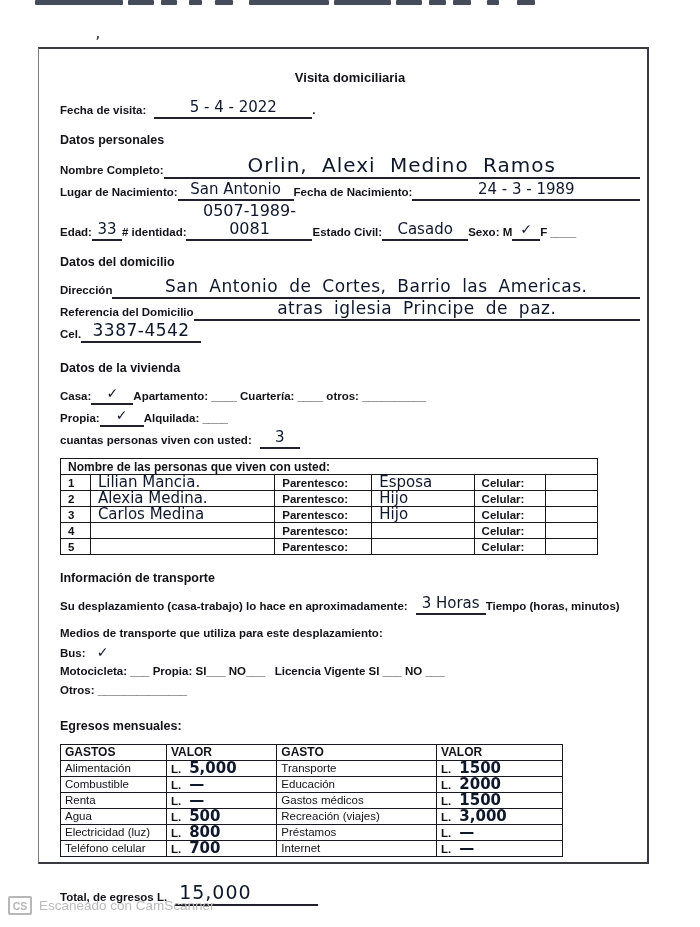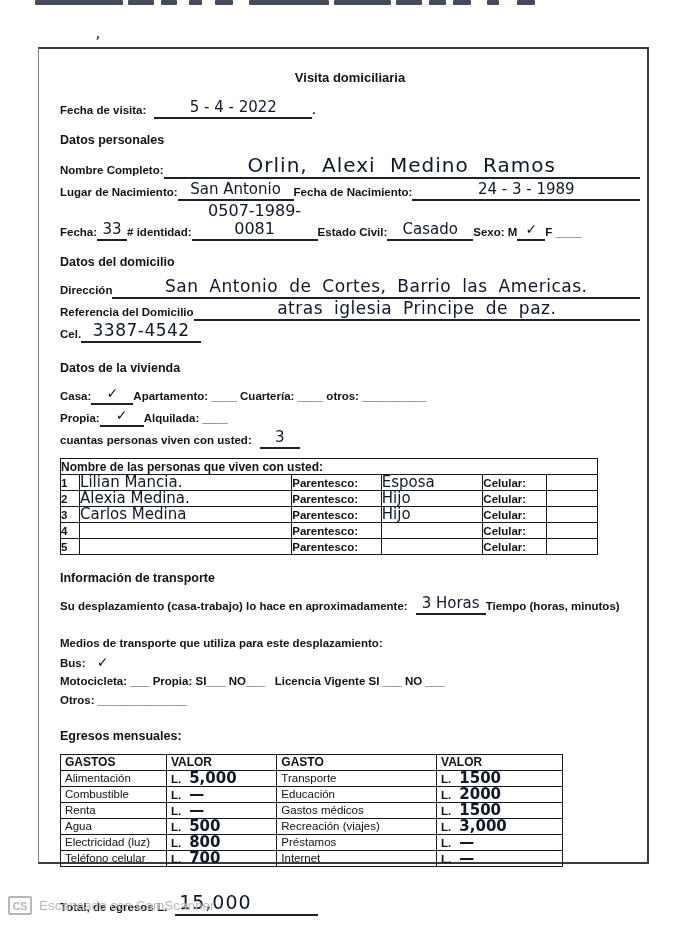--- a/index.html
+++ b/index.html
@@ -31,40 +31,40 @@
   .u{border-bottom:2px solid #20202e;display:inline-block;text-align:center;padding:0 4px 1px 4px;}
   .grow{flex:1 1 auto;}
   .check{font-size:14px;font-weight:bold;transform:rotate(-6deg);}
   .hw-xl{font-size:20px;letter-spacing:1px;word-spacing:7px;}
   .hw-lg{font-size:17px;letter-spacing:.5px;word-spacing:5px;}
   .hw-md{font-size:15px;}
   .hw-sm{font-size:16px;}
   
   table{border-collapse:collapse;}
   .ptable{width:538px;margin-top:9px;margin-bottom:16px;}
-  .ptable td,.ptable th{border:1.6px solid #17171f;font-size:11.5px;padding:0 0;height:15px;}
+  .ptable td,.ptable th{border:1.6px solid #17171f;font-size:11.5px;padding:0 7px;height:15px;}
   .ptable th{text-align:left;font-size:12px;}
   .ptable .num{width:18px;text-align:left;font-weight:bold;}
   .ptable .pname{width:210px;}
   .ptable .plab{width:88px;font-weight:bold;}
   .ptable .pval{width:100px;}
   .ptable .clab{width:62px;font-weight:bold;}
   .ptable .cval{width:50px;}
   
   .etable{width:503px;margin-top:11px;margin-bottom:24px;}
   .etable td,.etable th{border:1.6px solid #17171f;font-size:11.5px;padding:0 4px;height:15px;}
   .etable th{text-align:left;font-size:12px;}
   .etable .c1{width:100px;}
   .etable .c2{width:105px;}
   .etable .c3{width:160px;}
   .etable .c4{width:122px;}
   .vcell{font-weight:bold;}
   .vcell .hw{margin-left:8px;}
   .sp8{width:8px;display:inline-block;}
-  .mb6{margin-bottom:20px;} .mb14{margin-bottom:14px;}
+  .mb6{margin-bottom:10px;} .mb14{margin-bottom:14px;}
   .mt14{margin-top:14px;} .mt18{margin-top:18px;} .mt20{margin-top:20px;}
   .totalrow{margin-top:26px;display:flex;align-items:flex-end;}
   
   .footer{position:absolute;left:8px;top:896px;display:flex;align-items:center;gap:7px;}
   .cs-badge{width:20px;height:15px;border:2px solid #b7b7b7;border-radius:2px;
             font-size:10.5px;font-weight:bold;color:#b7b7b7;
             display:flex;align-items:center;justify-content:center;}
   .cs-text{color:#bababa;font-size:13.5px;}
 </style>
 </head>
@@ -115,21 +115,21 @@
     <span class="u" style="width:108px">
       <span class="hw hw-md">San Antonio</span>
     </span>
     <span class="lbl">Fecha de Nacimiento:</span>
     <span class="u grow">
       <span class="hw hw-md">24 - 3 - 1989</span>
     </span>
   </div>
 
   <div class="row">
-    <span class="lbl">Fecha:</span>
+    <span class="lbl">Edad:</span>
     <span class="u" style="width:22px">
       <span class="hw hw-md">33</span>
     </span>
     <span class="lbl"># identidad:</span>
     <span class="u" style="width:118px">
       <span class="hw hw-sm">0507-1989-0081</span>
     </span>
     <span class="lbl">Estado Civil:</span>
     <span class="u" style="width:78px">
       <span class="hw hw-md">Casado</span>

